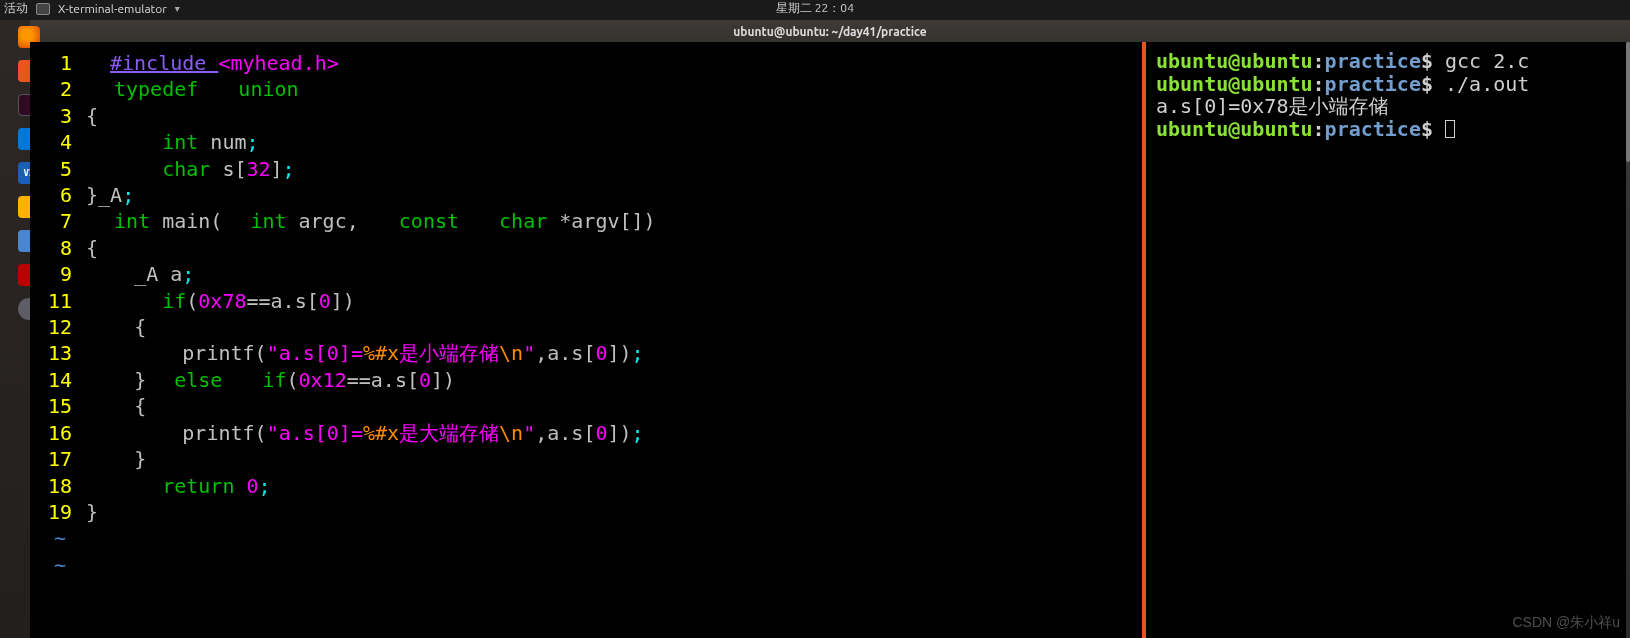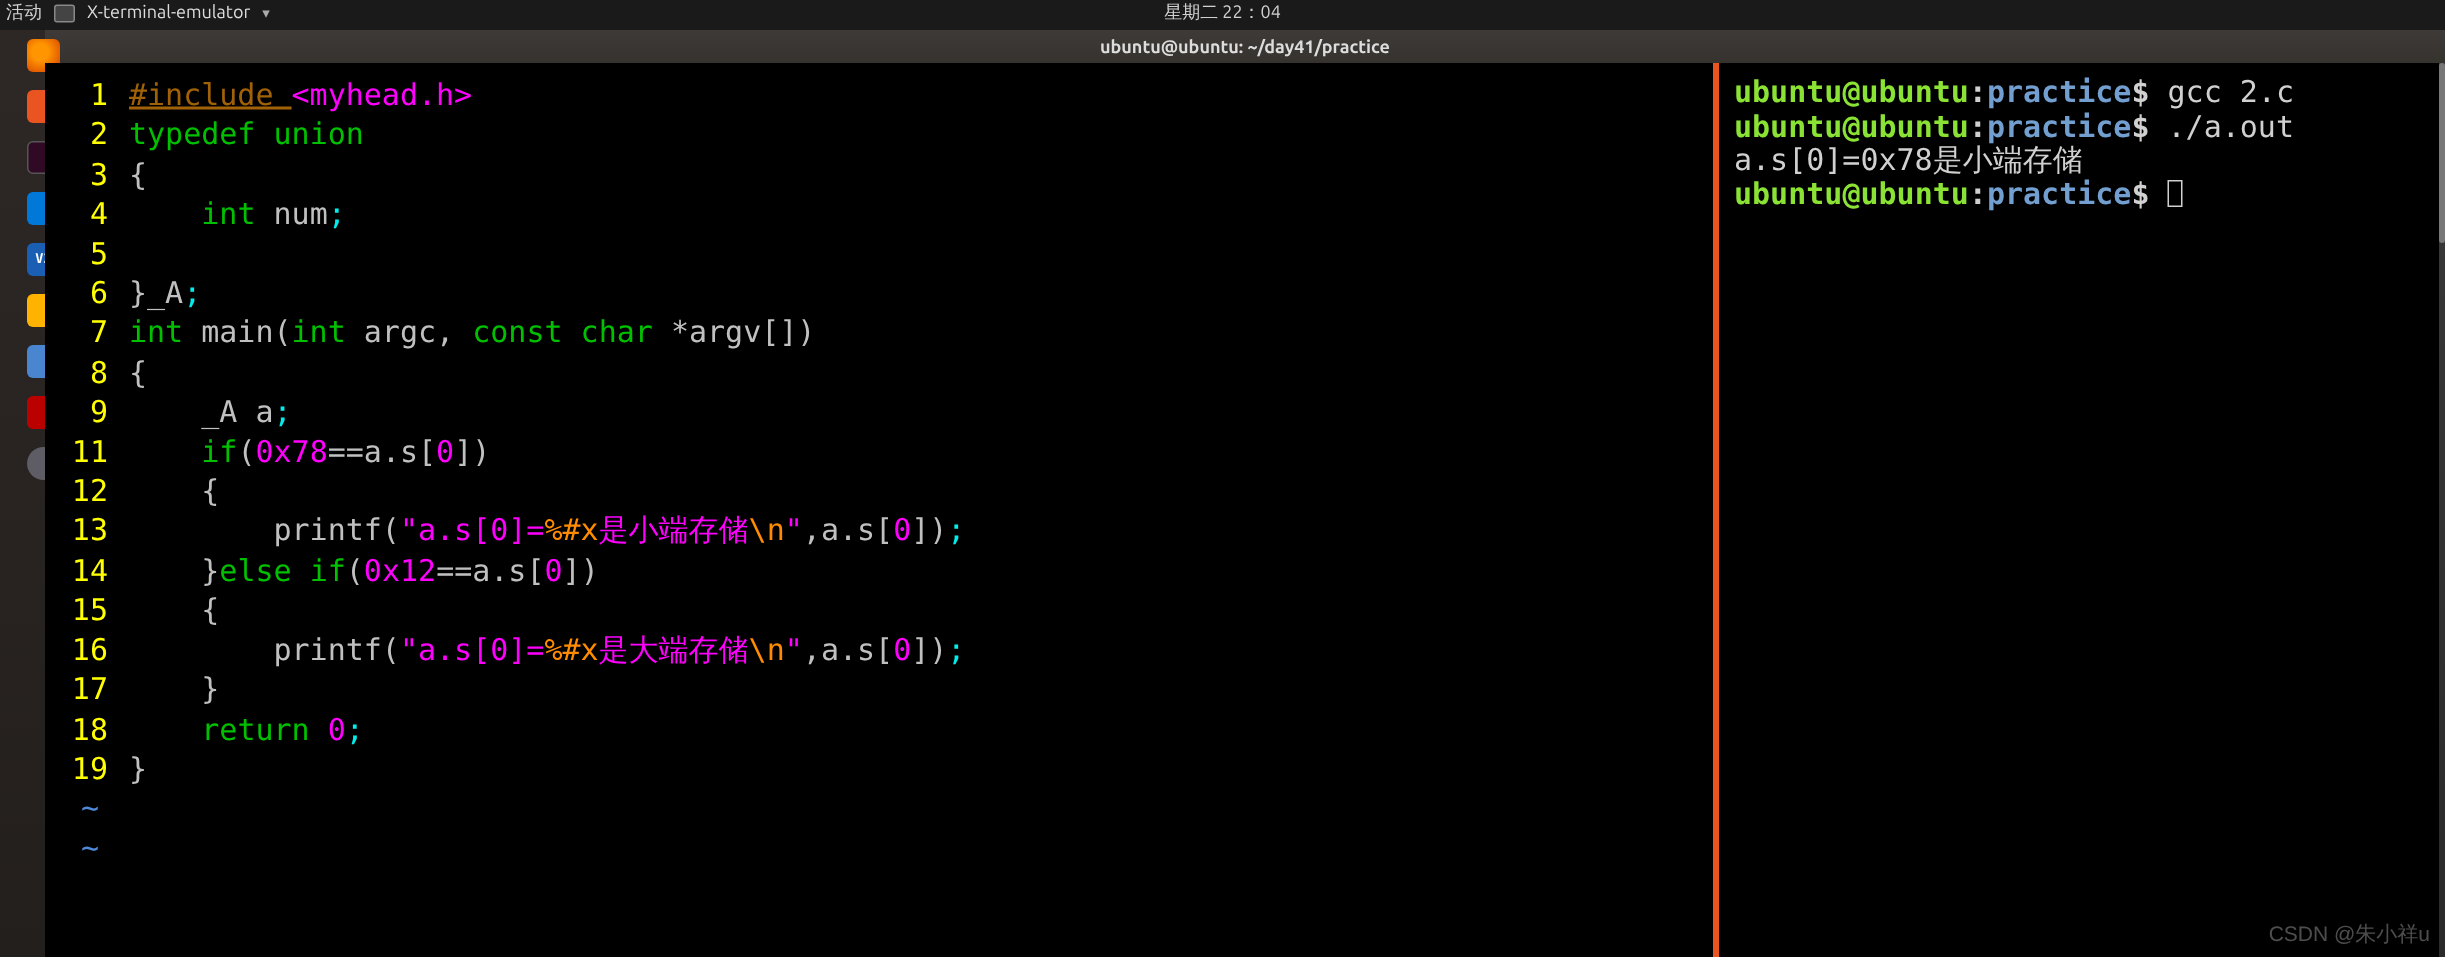--- a/index.html
+++ b/index.html
@@ -35,23 +35,23 @@
   .divider { flex: 0 0 4px; background: #e95420; }
   .shell-pane { flex: 1; background: #000; padding: 8px 8px 0 10px; }
   
   
   .code-line { display: flex; font-size: 20px; line-height: 26.4px; white-space: pre; }
   .gutter { width: 30px; text-align: right; color: #ffff00; margin-right: 14px; flex-shrink: 0; }
   .code { color: #d0d0d0; }
   .tilde { color: #4d8ad8; font-size: 20px; line-height: 26.4px; padding-left: 12px; }
   
   
-  .c-include { color: #a16207; text-decoration: underline; }
+  .c-include { color: #8b5cf6; text-decoration: underline; margin-left: 24px; }
   .c-include-file { color: #ff00ff; }
-  .c-keyword { color: #00c000; }
+  .c-keyword { color: #00c000; margin-left: 28px; }
   .c-gray { color: #c0c0c0; }
   .c-num { color: #ff00ff; }
   .c-comma { color: #00eeee; }
   .c-string { color: #ff00ff; }
   .c-escape { color: #ff8c00; }
   
   
   .shell-line { font-size: 20px; line-height: 22.5px; white-space: pre; color: #d0d0d0; }
   .sh-user { color: #8ae234; font-weight: bold; }
   .sh-at { color: #8ae234; font-weight: bold; }
@@ -94,21 +94,21 @@
   <div class="dock-item help"></div>
   <div class="dock-item updates"></div>
 </div>
 
 <div class="terminal-area">
   <div class="editor-pane" id="editor-pane">
       <div class="code-line"><span class="gutter">1</span><span class="code"><span class="c-include">#include </span><span class="c-include-file">&lt;myhead.h&gt;</span></span></div>
       <div class="code-line"><span class="gutter">2</span><span class="code"><span class="c-keyword">typedef</span><span class="c-gray"> </span><span class="c-keyword">union</span></span></div>
       <div class="code-line"><span class="gutter">3</span><span class="code"><span class="c-gray">{</span></span></div>
       <div class="code-line"><span class="gutter">4</span><span class="code"><span class="c-gray">    </span><span class="c-keyword">int</span><span class="c-gray"> num</span><span class="c-comma">;</span></span></div>
-      <div class="code-line"><span class="gutter">5</span></div>
+      <div class="code-line"><span class="gutter">5</span><span class="code"><span class="c-gray">    </span><span class="c-keyword">char</span><span class="c-gray"> s[</span><span class="c-num">32</span><span class="c-gray">]</span><span class="c-comma">;</span></span></div>
       <div class="code-line"><span class="gutter">6</span><span class="code"><span class="c-gray">}_A</span><span class="c-comma">;</span></span></div>
       <div class="code-line"><span class="gutter">7</span><span class="code"><span class="c-keyword">int</span><span class="c-gray"> main(</span><span class="c-keyword">int</span><span class="c-gray"> argc, </span><span class="c-keyword">const</span><span class="c-gray"> </span><span class="c-keyword">char</span><span class="c-gray"> *argv[])</span></span></div>
       <div class="code-line"><span class="gutter">8</span><span class="code"><span class="c-gray">{</span></span></div>
       <div class="code-line"><span class="gutter">9</span><span class="code"><span class="c-gray">    _A a</span><span class="c-comma">;</span></span></div>
       <div class="code-line"><span class="gutter">11</span><span class="code"><span class="c-gray">    </span><span class="c-keyword">if</span><span class="c-gray">(</span><span class="c-num">0x78</span><span class="c-gray">==a.s[</span><span class="c-num">0</span><span class="c-gray">])</span></span></div>
       <div class="code-line"><span class="gutter">12</span><span class="code"><span class="c-gray">    {</span></span></div>
       <div class="code-line"><span class="gutter">13</span><span class="code"><span class="c-gray">        printf(</span><span class="c-string">"a.s[0]=</span><span class="c-escape">%#x</span><span class="c-string">是小端存储</span><span class="c-escape">\n</span><span class="c-string">"</span><span class="c-gray">,a.s[</span><span class="c-num">0</span><span class="c-gray">])</span><span class="c-comma">;</span></span></div>
       <div class="code-line"><span class="gutter">14</span><span class="code"><span class="c-gray">    }</span><span class="c-keyword">else</span><span class="c-gray"> </span><span class="c-keyword">if</span><span class="c-gray">(</span><span class="c-num">0x12</span><span class="c-gray">==a.s[</span><span class="c-num">0</span><span class="c-gray">])</span></span></div>
       <div class="code-line"><span class="gutter">15</span><span class="code"><span class="c-gray">    {</span></span></div>
       <div class="code-line"><span class="gutter">16</span><span class="code"><span class="c-gray">        printf(</span><span class="c-string">"a.s[0]=</span><span class="c-escape">%#x</span><span class="c-string">是大端存储</span><span class="c-escape">\n</span><span class="c-string">"</span><span class="c-gray">,a.s[</span><span class="c-num">0</span><span class="c-gray">])</span><span class="c-comma">;</span></span></div>

